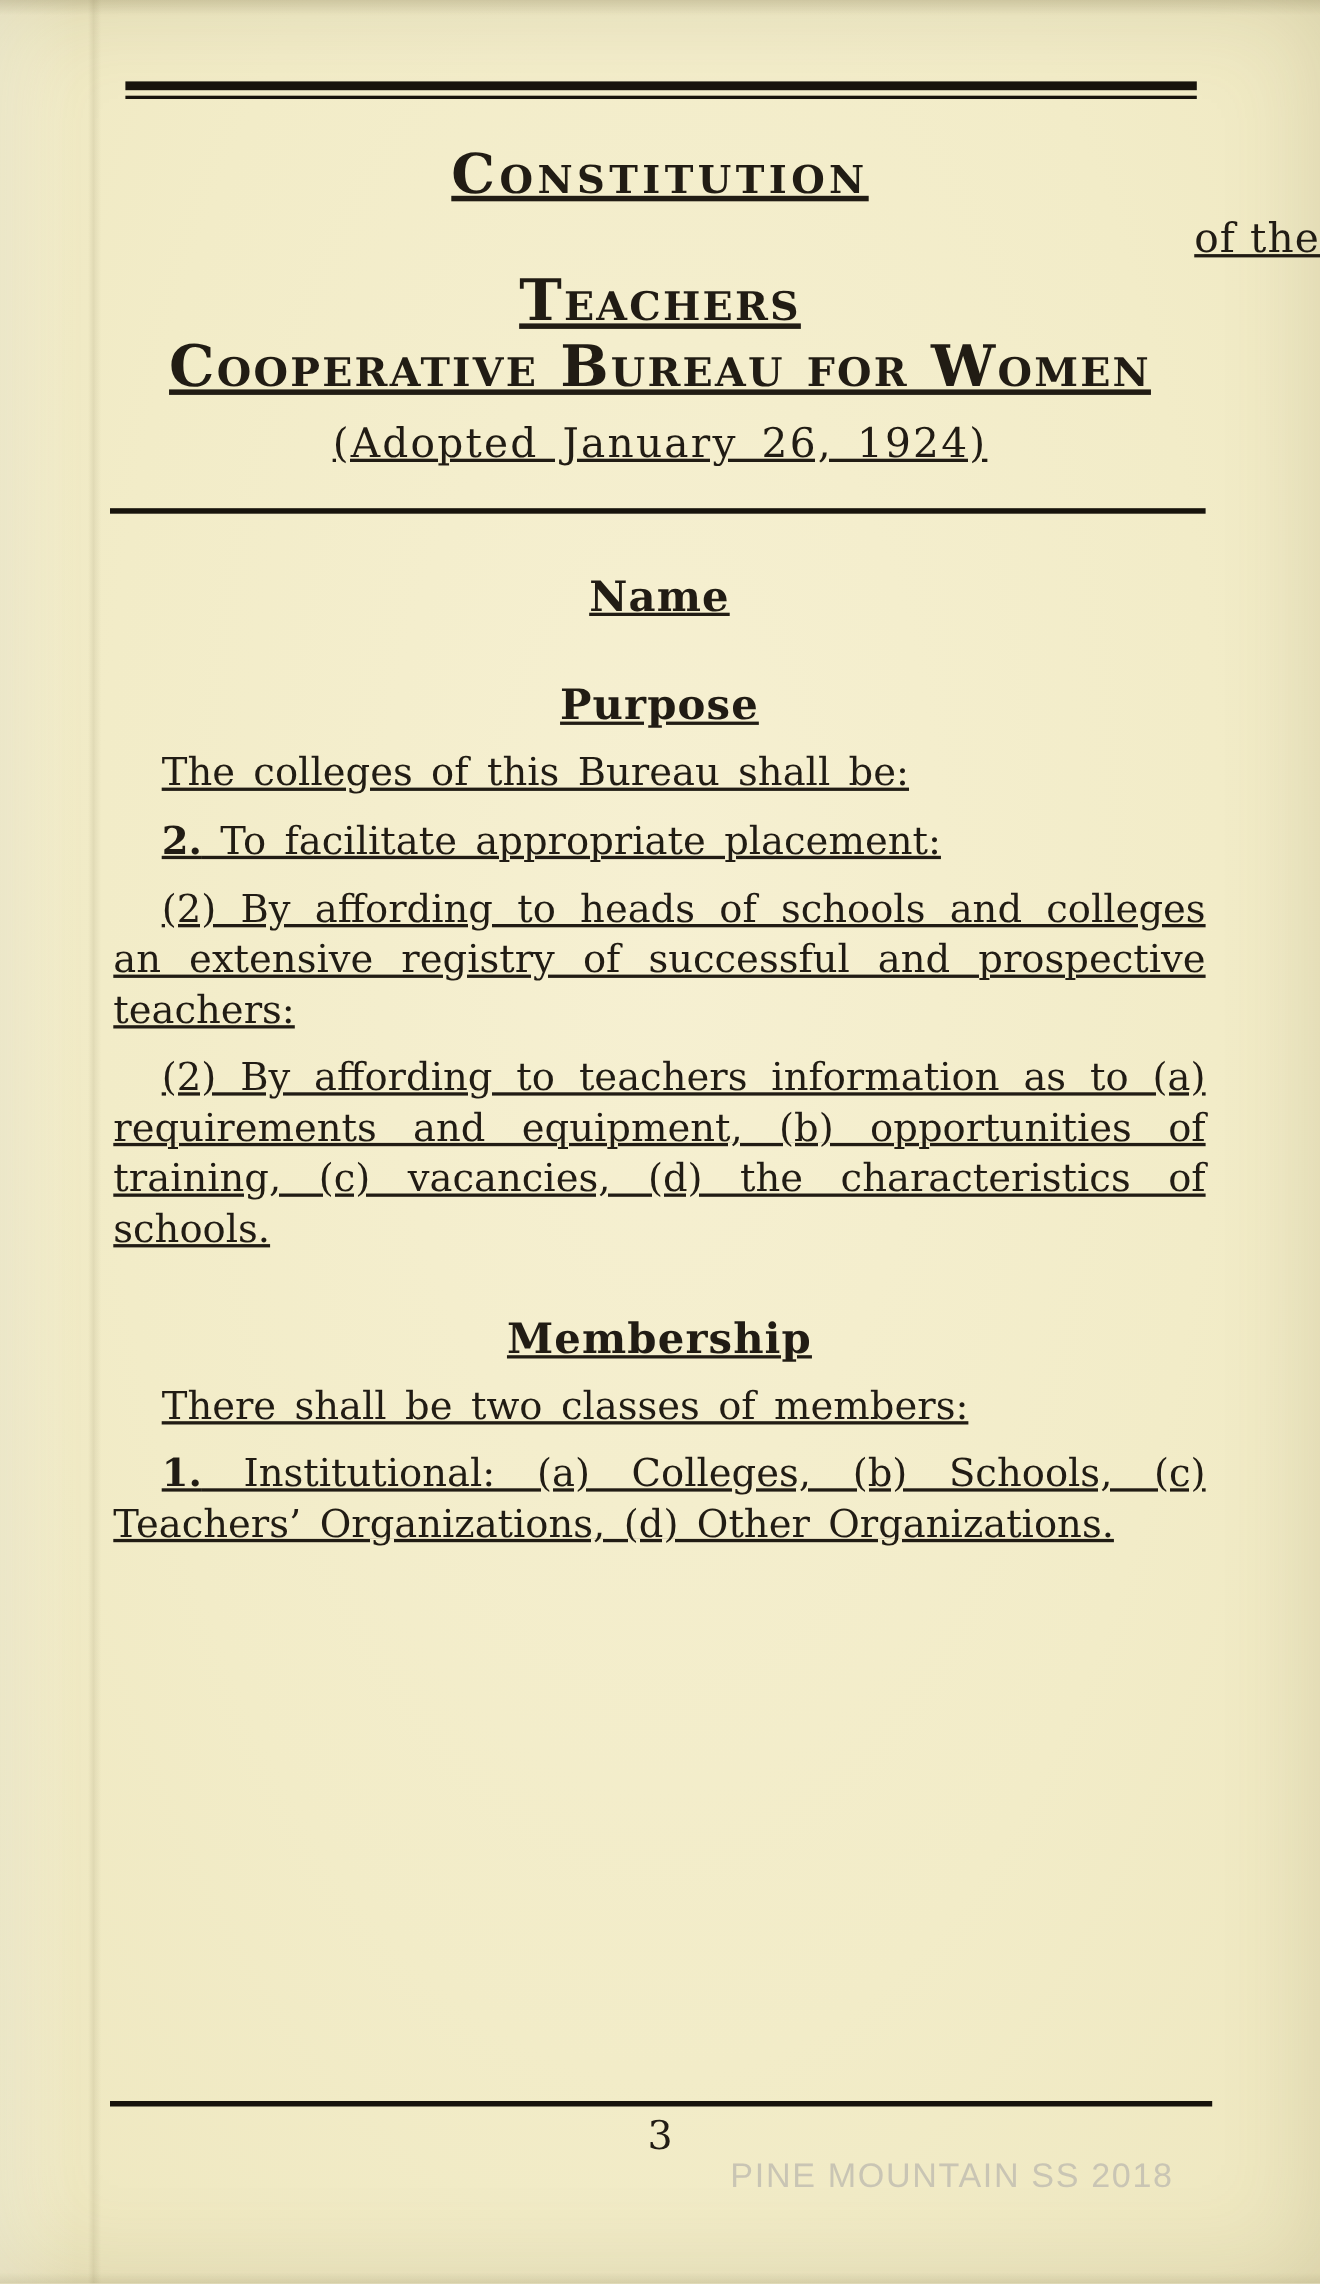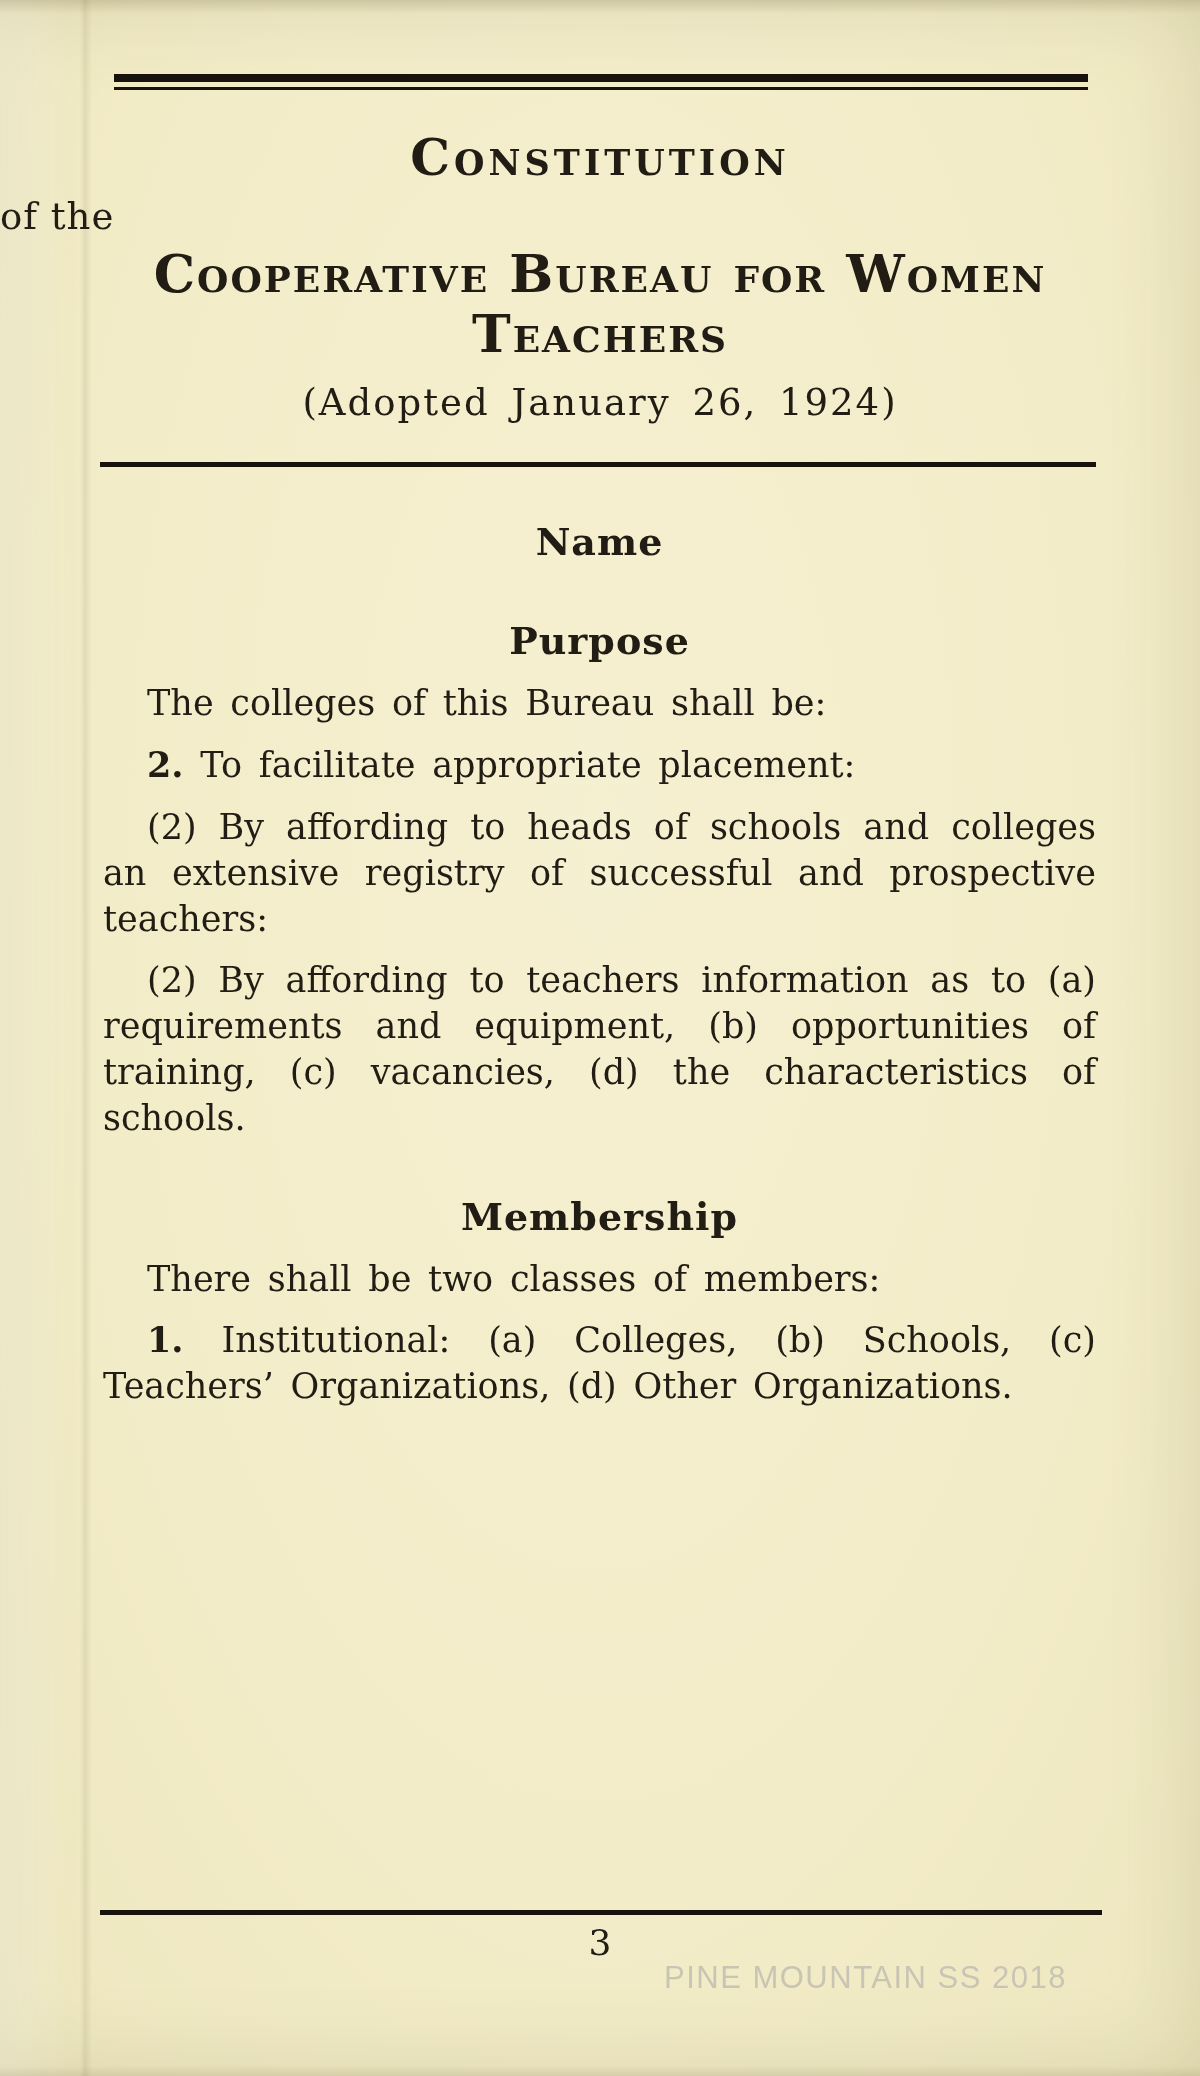--- a/index.html
+++ b/index.html
@@ -14,20 +14,21 @@
     overflow: hidden;
     color: #211c14;
     font-family: "DejaVu Serif", "Liberation Serif", serif;
     background:
       linear-gradient(180deg, rgba(120,110,70,0.22) 0px, rgba(120,110,70,0.0) 14px),
       linear-gradient(0deg, rgba(120,110,70,0.14) 0px, rgba(120,110,70,0.0) 10px),
       linear-gradient(90deg, rgba(255,252,230,0.55) 0px, rgba(255,252,230,0.0) 70px),
       linear-gradient(90deg, rgba(0,0,0,0) 80px, rgba(90,80,40,0.10) 85px, rgba(0,0,0,0) 92px),
       radial-gradient(ellipse at 50% 40%, #f6f0d2 0%, #f2ecc8 60%, #eee7bf 100%);
     box-shadow: inset 0 0 90px rgba(110,100,55,0.18);
+    text-decoration: underline;
   }
 
   
   .dbl-rule {
     margin: 74px 112px 0 114px;
     border-top: 8px solid #17130c;
     data: none;
   }
   .dbl-rule .inner {
     margin-top: 5px;
@@ -51,21 +52,21 @@
   .main-title {
     margin-top: 38px;
     text-align: center;
     font-variant: small-caps;
     font-weight: bold;
     font-size: 50px;
     letter-spacing: 4px;
   }
   .of-the {
     margin-top: 8px;
-    text-align: left;
+    text-align: right;
     font-size: 37px;
     letter-spacing: 1px;
   }
   .org-title {
     margin-top: 6px;
     text-align: center;
     font-variant: small-caps;
     font-weight: bold;
     font-size: 52px;
     letter-spacing: 2px;
@@ -126,22 +127,22 @@
 
 <div class="sheet">
 
   <div class="dbl-rule">
     <div class="inner"></div>
   </div>
 
   <div class="main-title">Constitution</div>
   <div class="of-the">of the</div>
   <div class="org-title">
+    <div>Teachers</div>
     <div>Cooperative Bureau for Women</div>
-    <div>Teachers</div>
   </div>
   <div class="adopted">(Adopted January 26, 1924)</div>
 
   <div class="mid-rule"></div>
 
   <div class="text-col">
 
     <div class="sec-h">Name</div>
 
     <div class="sec-h">Purpose</div>

